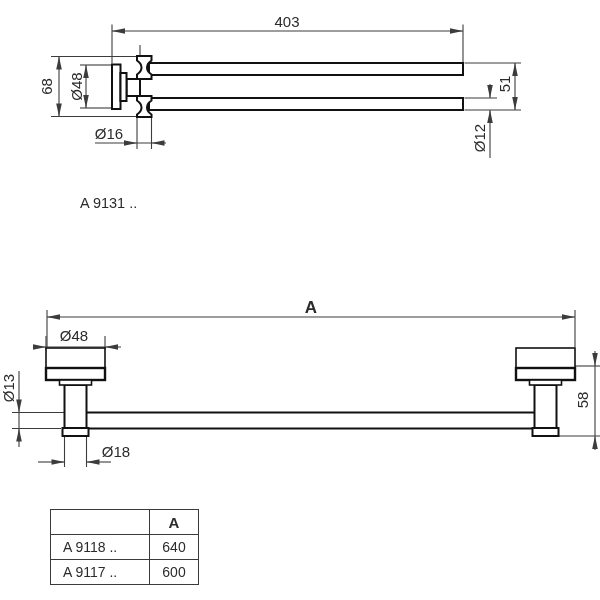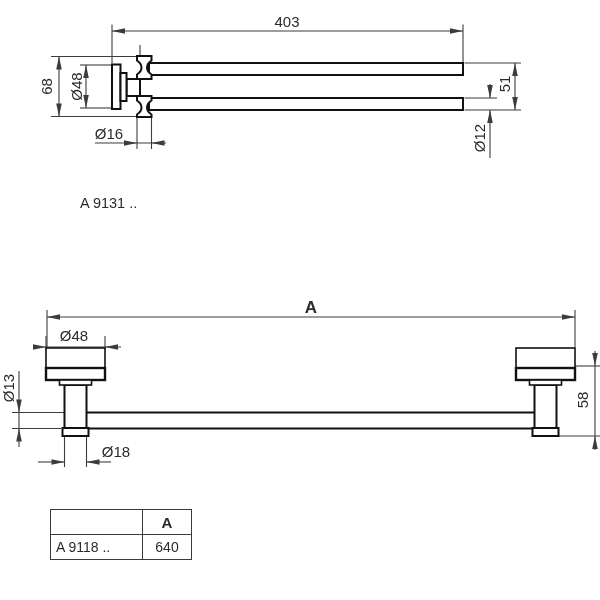--- a/index.html
+++ b/index.html
@@ -17,21 +17,21 @@
   .obj-thin{stroke:var(--outline);stroke-width:1.6;fill:#ffffff;}
   .dim{stroke:var(--dimline);stroke-width:1.1;fill:none;}
   .arr{fill:var(--dimline);stroke:none;}
   .txt{fill:var(--text);font-family:"Liberation Sans", sans-serif;font-size:15px;}
   .txt-sm{fill:var(--text);font-family:"Liberation Sans", sans-serif;font-size:14.5px;}
   .txt-bold{fill:var(--text);font-family:"Liberation Sans", sans-serif;font-size:17px;font-weight:bold;}
   table.spec{position:absolute;left:50px;top:509px;border-collapse:collapse;
              font-size:14px;color:var(--text);table-layout:fixed;}
   table.spec td,table.spec th{border:1.3px solid #3a3a3a;height:24px;padding:0;
              background:#fff;font-weight:normal;}
-  table.spec .c-model{width:86px;text-align:left;padding-left:5px;}
+  table.spec .c-model{width:86px;text-align:left;padding-left:12px;}
   table.spec .c-val{width:48px;text-align:center;}
   table.spec th.c-val{font-weight:bold;font-size:15px;}
 </style>
 </head>
 <body>
 
 <div class="canvas">
 
 <svg width="600" height="600" viewBox="0 0 600 600">
 
@@ -175,16 +175,20 @@
 <table class="spec">
   <tbody>
         <tr>
     <th class="c-model"></th>
     <th class="c-val">A</th>
   </tr>
   <tr>
     <td class="c-model">A 9118 ..</td>
     <td class="c-val">640</td>
   </tr>
+  <tr>
+    <td class="c-model">A 9117 ..</td>
+    <td class="c-val">600</td>
+  </tr>
 </tbody>
     </table>
 
 </div>
 
 </body></html>

